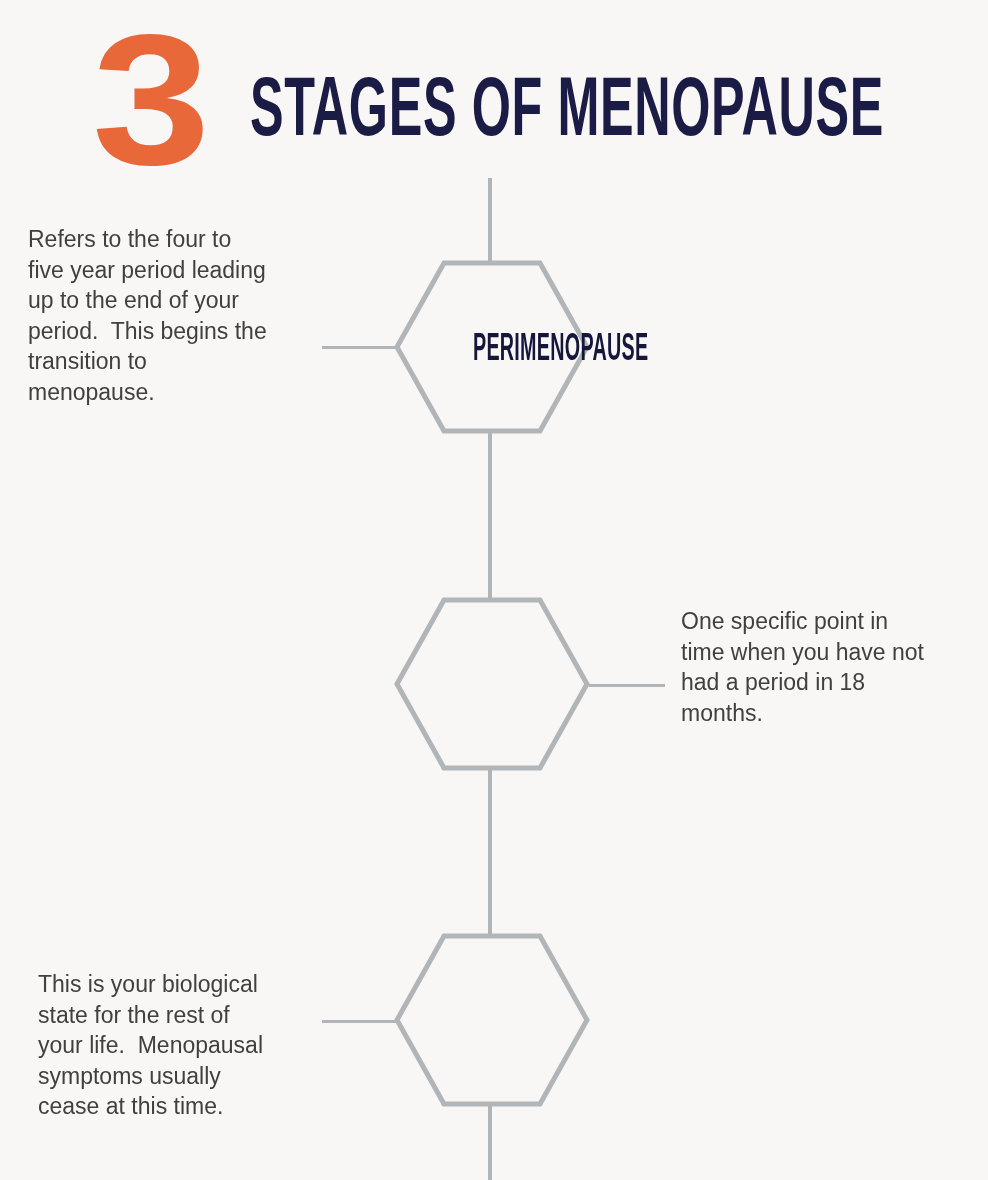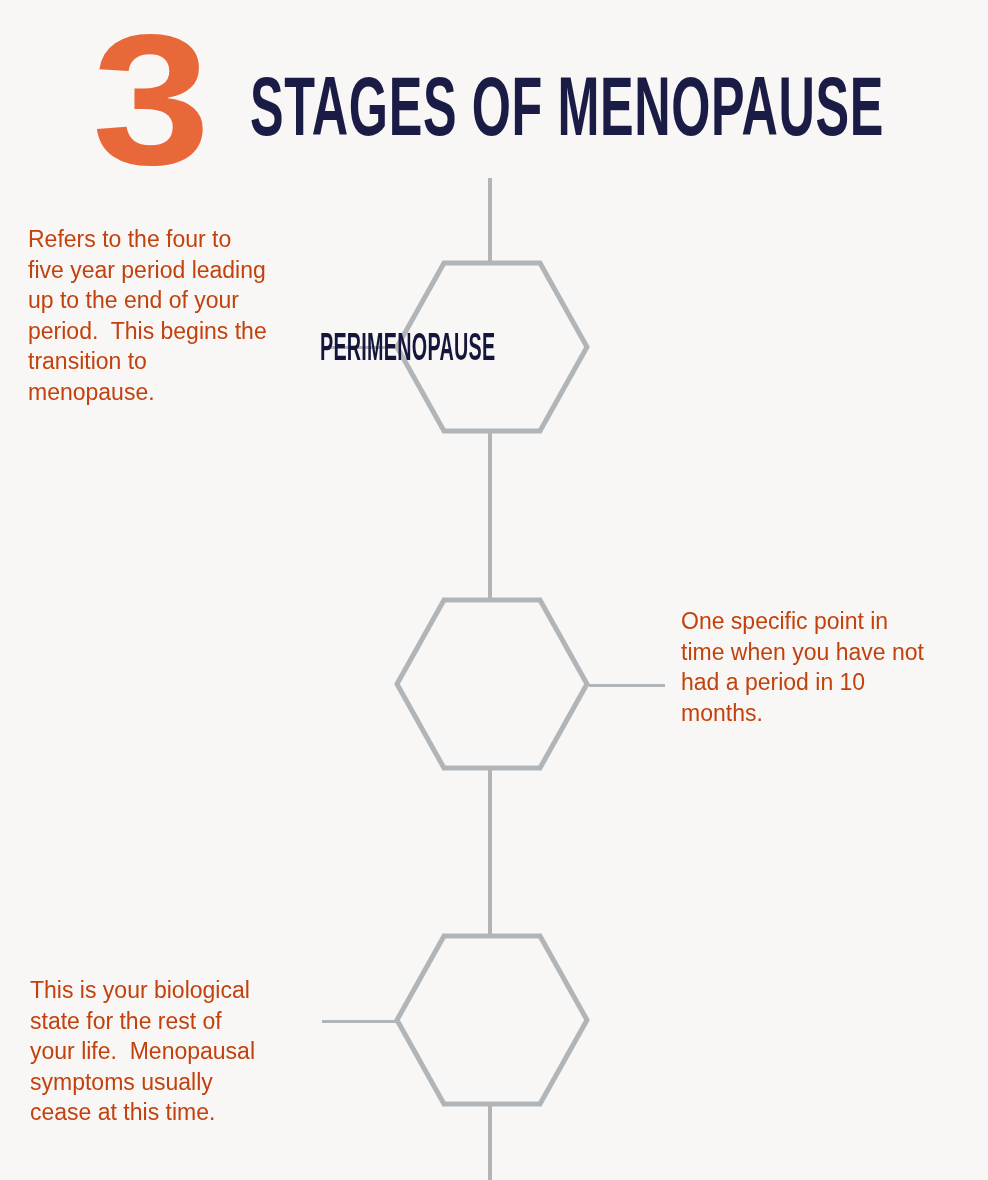--- a/index.html
+++ b/index.html
@@ -63,50 +63,50 @@
     position: absolute;
     left: 392px;
     width: 200px;
     height: 178px;
   }
   .hex-1 { top: 258px; }
   .hex-2 { top: 595px; }
   .hex-3 { top: 931px; }
   .hex-label-box {
     position: absolute;
-    left: 376px;
+    left: 392px;
     width: 200px;
     height: 178px;
     display: flex;
     align-items: center;
-    justify-content: flex-end;
+    justify-content: flex-start;
   }
   .lab-1 { top: 258px; }
   .lab-2 { top: 595px; }
   .lab-3 { top: 931px; }
   .hex-label {
     font-size: 38px;
     font-weight: bold;
     color: #14163c;
     white-space: nowrap;
     letter-spacing: 0.5px;
     transform: scaleX(0.52);
     transform-origin: center center;
   }
   
   .desc {
     position: absolute;
     font-size: 23px;
     line-height: 30.5px;
-    color: #c2410c;
+    color: #404040;
     white-space: pre-wrap;
   }
   .desc-1 { left: 28px; top: 224px; }
   .desc-2 { left: 681px; top: 606px; }
-  .desc-3 { left: 30px; top: 969px; margin-top: 6px; }
+  .desc-3 { left: 38px; top: 969px; }
 </style>
 </head>
 <body>
 
 <div id="canvas">
 
   <div class="big-number">3</div>
   <div class="page-title">STAGES OF MENOPAUSE</div>
 
   <div class="vline"></div>
@@ -136,21 +136,21 @@
   </div>
 
   <div class="desc desc-1">Refers to the four to
 five year period leading
 up to the end of your
 period.  This begins the
 transition to
 menopause.</div>
   <div class="desc desc-2">One specific point in
 time when you have not
-had a period in 10
+had a period in 18
 months.</div>
   <div class="desc desc-3">This is your biological
 state for the rest of
 your life.  Menopausal
 symptoms usually
 cease at this time.</div>
 
 </div>
 
 </body></html>

